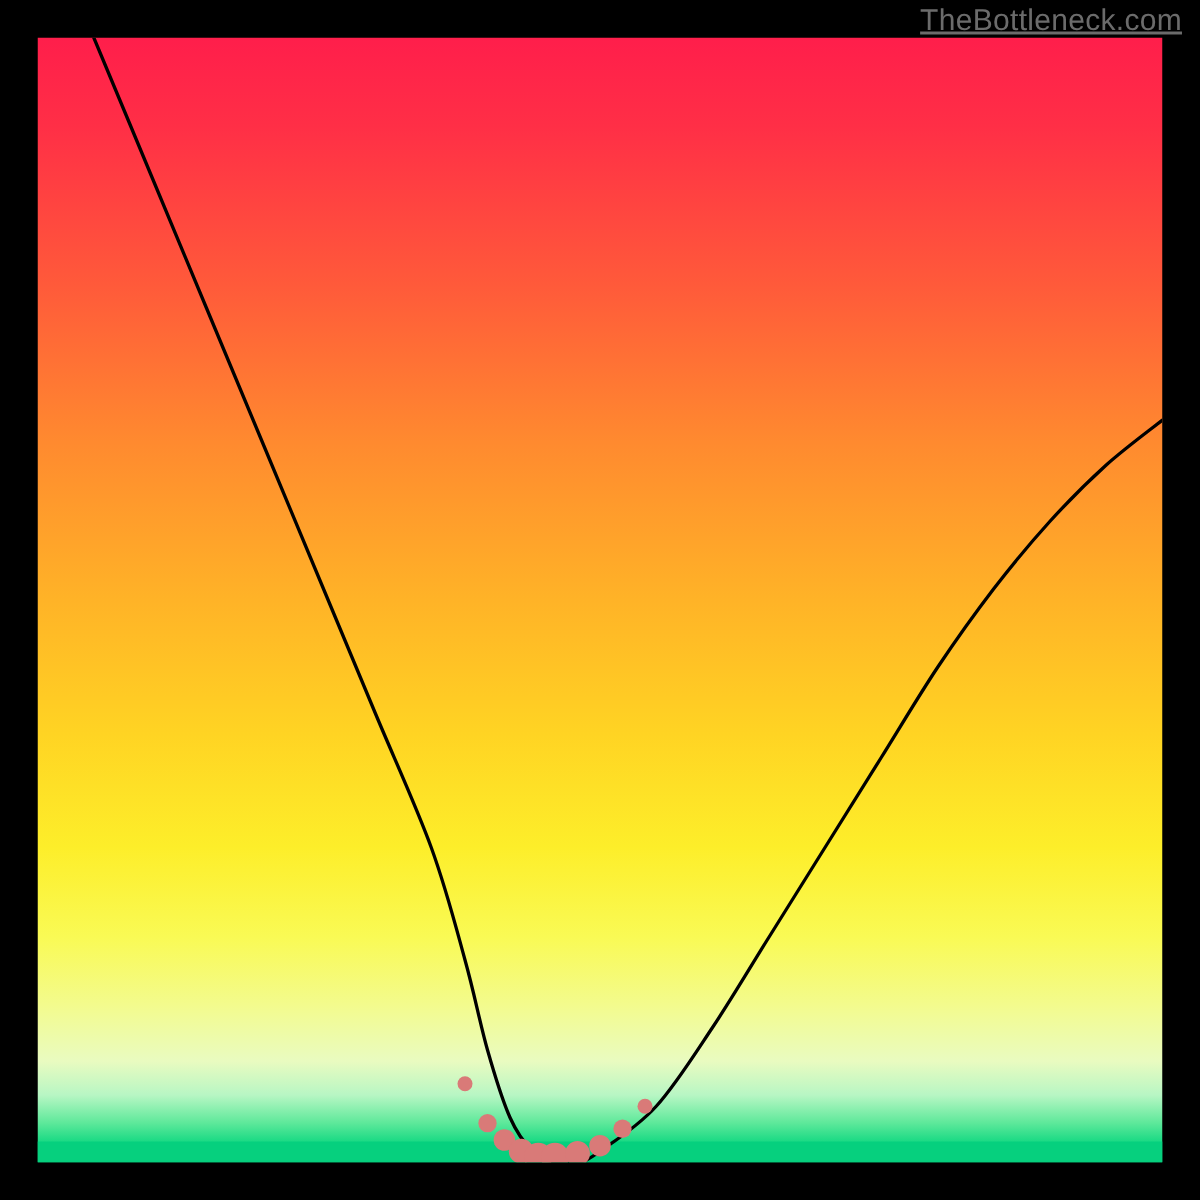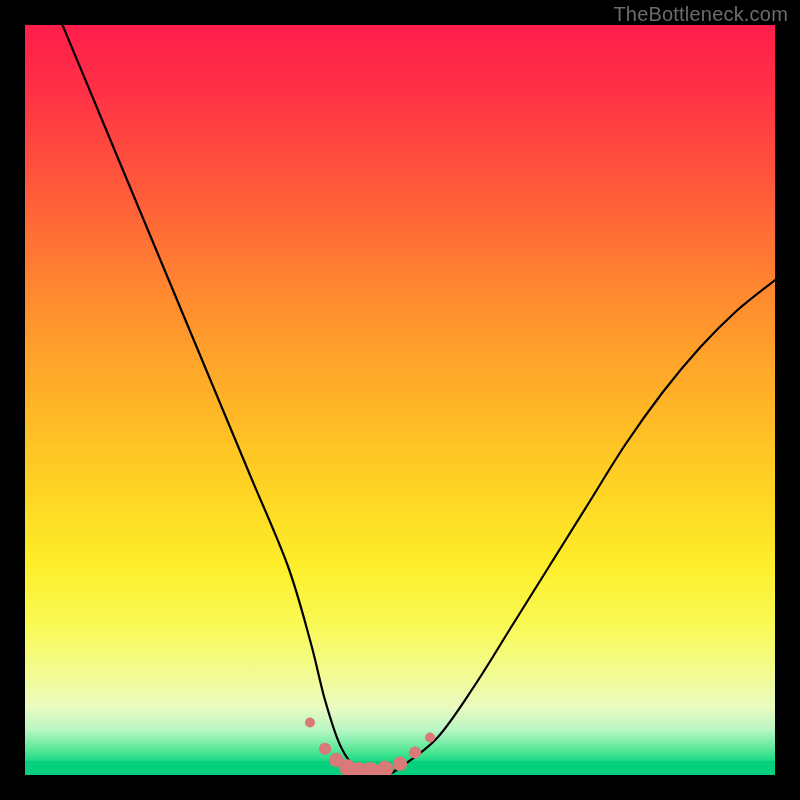--- a/index.html
+++ b/index.html
@@ -62,20 +62,21 @@
     background: #06d07e;
   }
   .attribution {
     position: absolute;
     top: 3px;
     right: 12px;
     color: #6b6b6b;
     font-size: 20px;
     letter-spacing: 0.2px;
     user-select: none;
+    text-decoration: underline;
   }
 </style>
 </head>
 <body>
 
 <div class="stage">
 
   <span class="attribution">TheBottleneck.com</span>
 
   <div class="plot">

